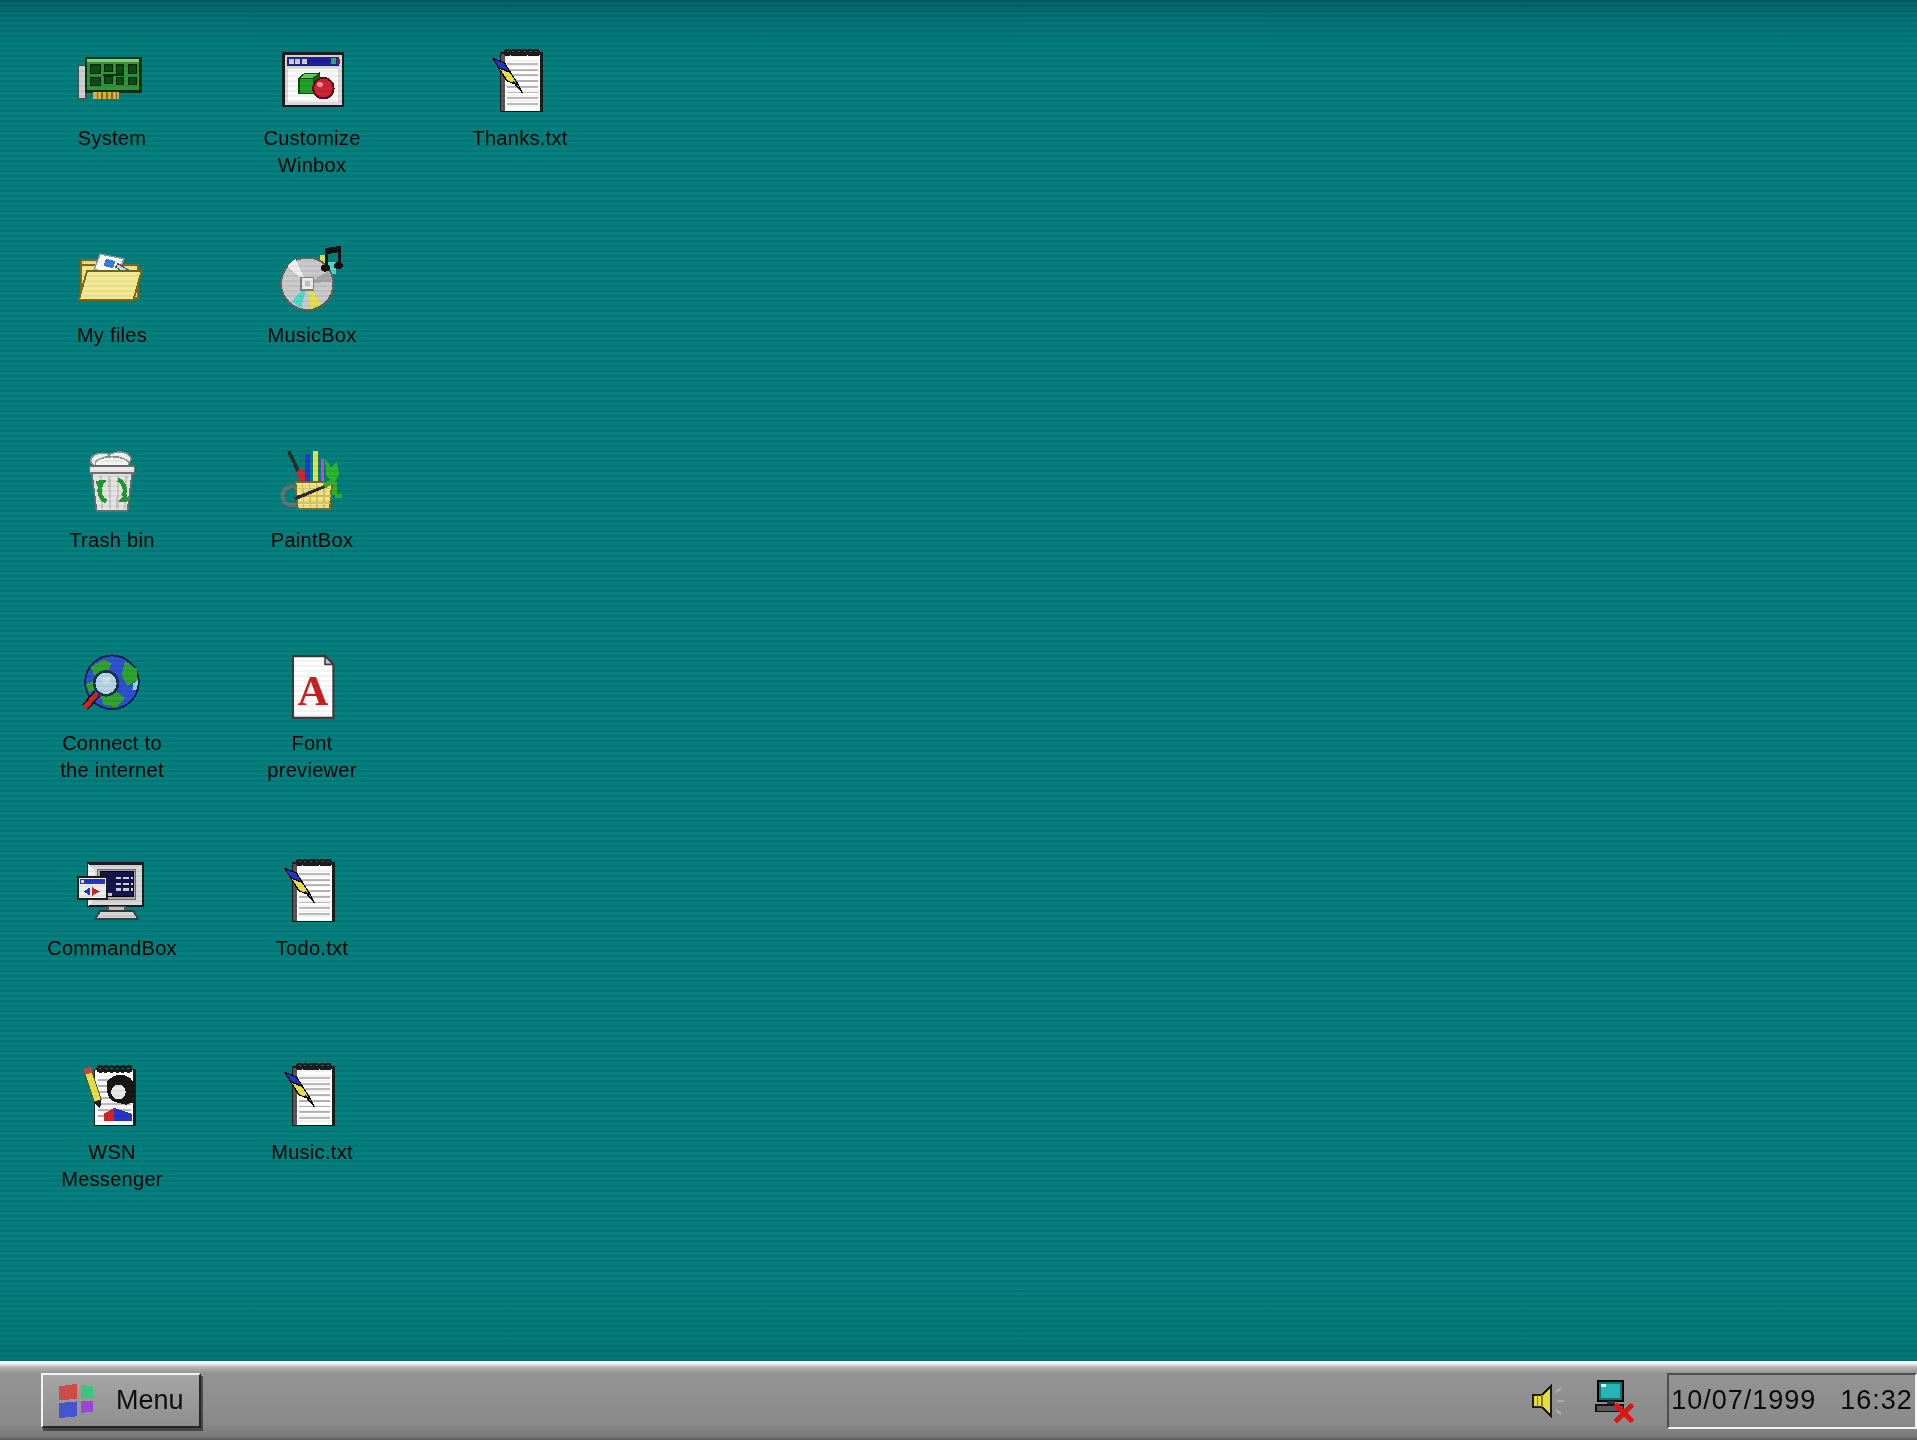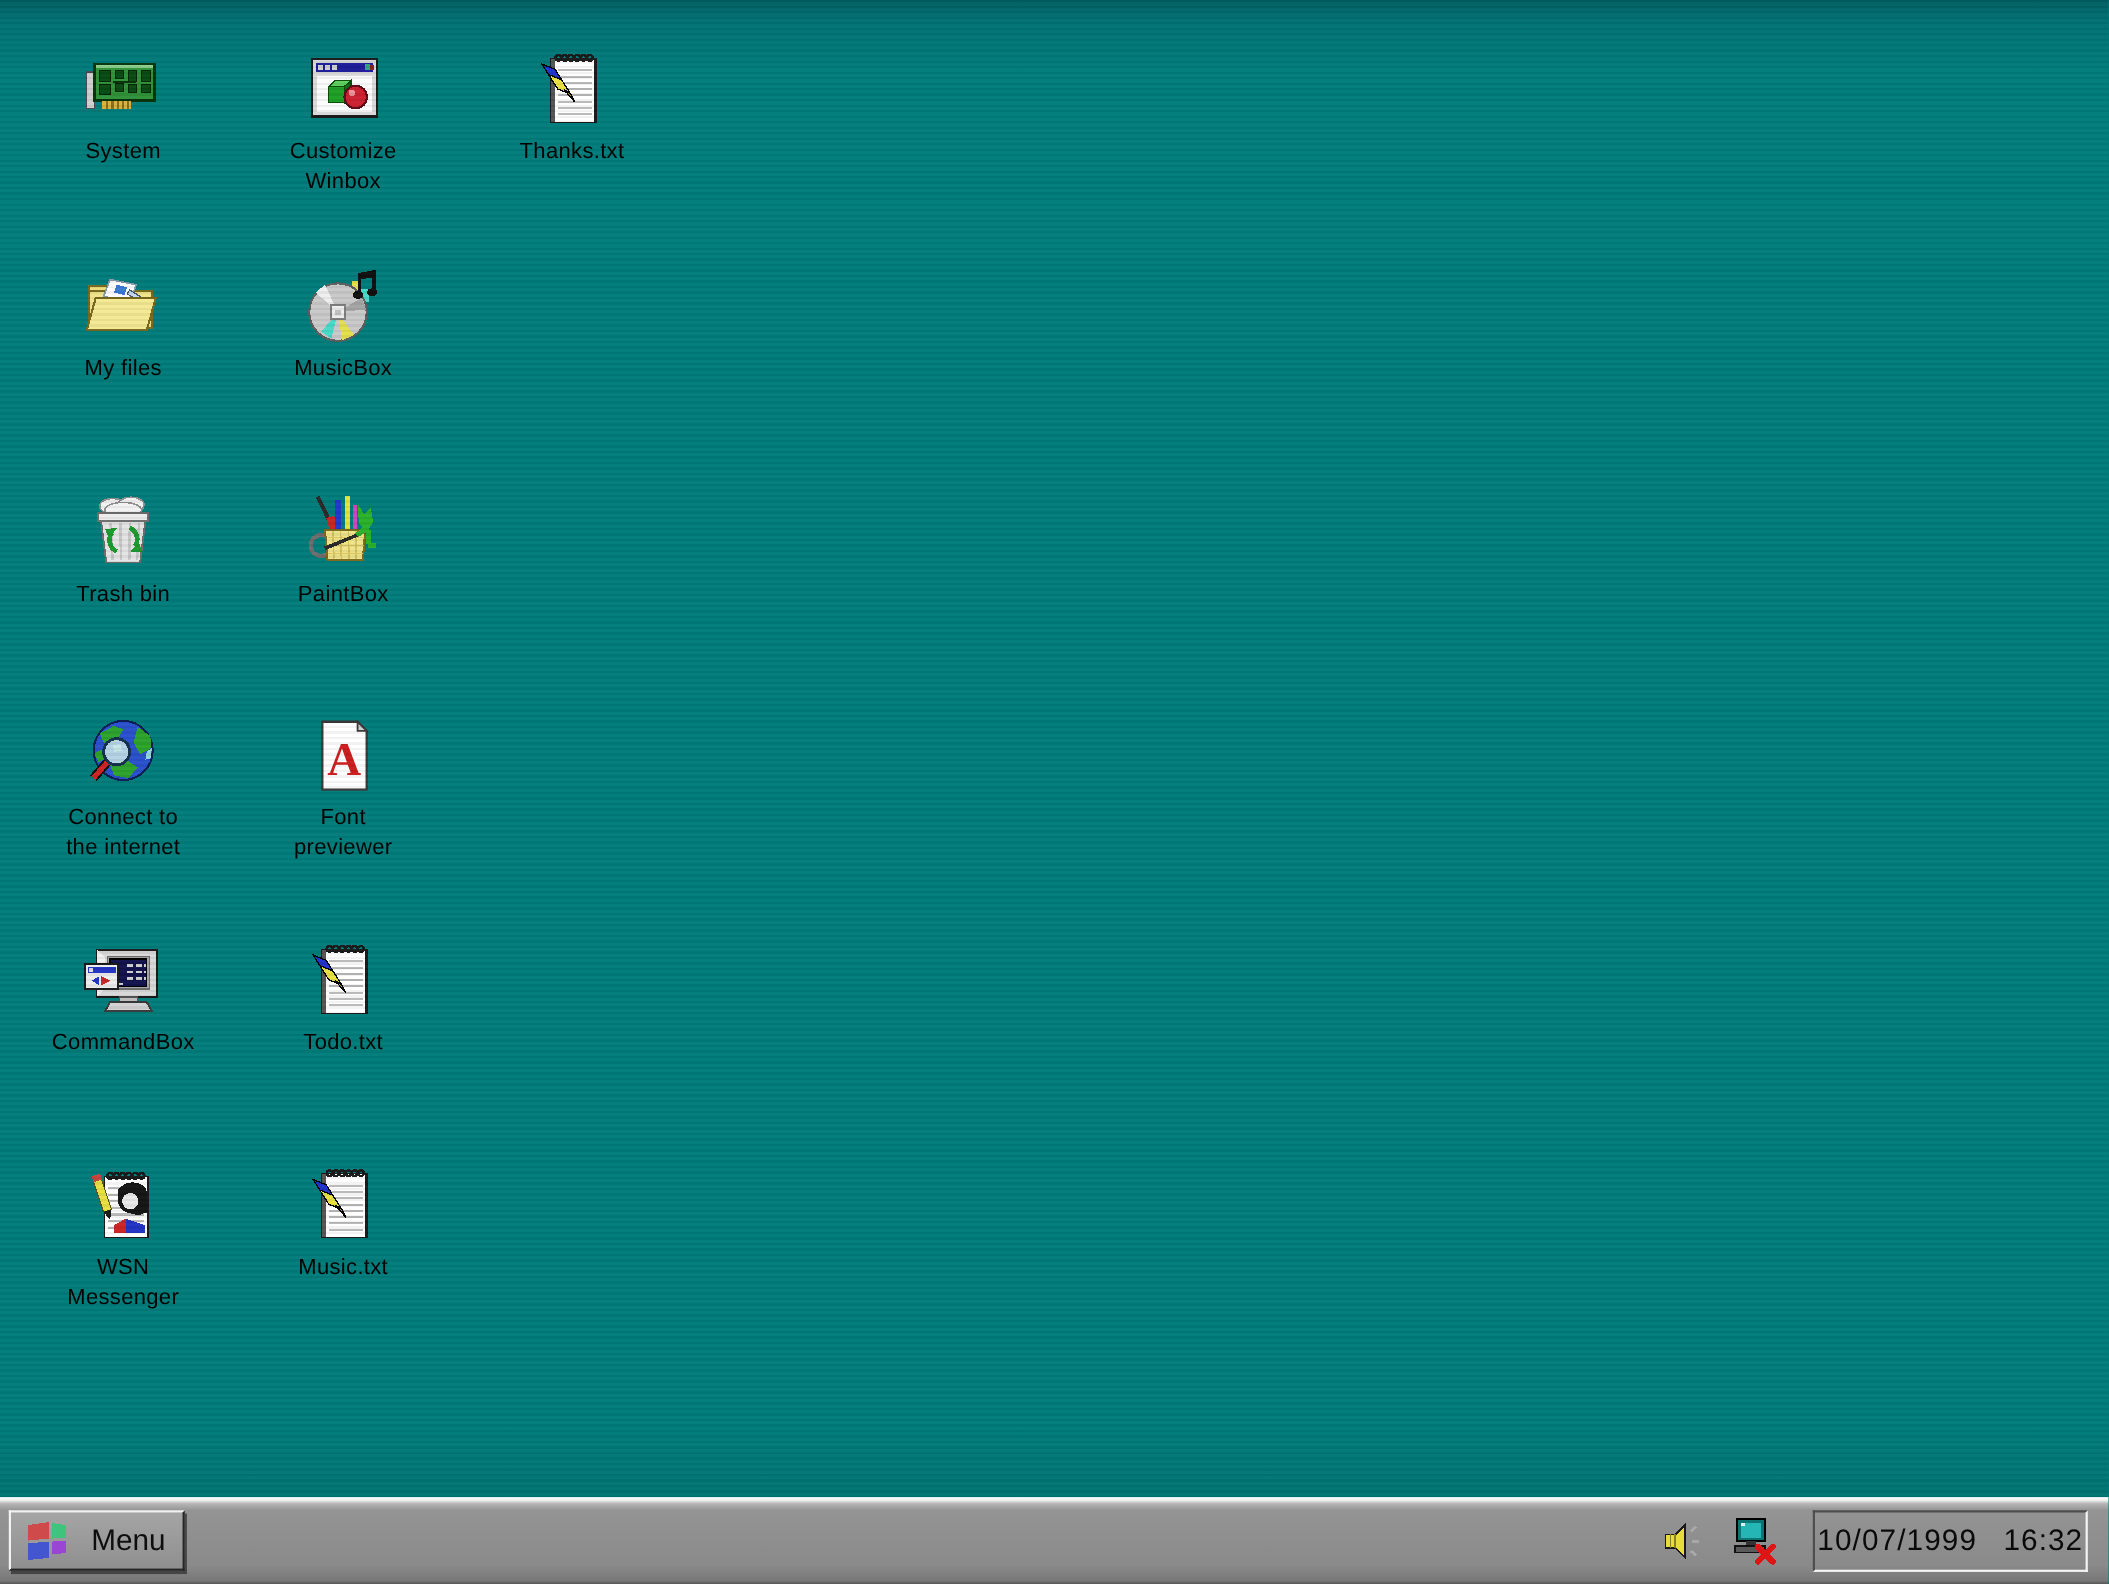--- a/index.html
+++ b/index.html
@@ -31,37 +31,37 @@
   .icon-img svg { width:76px; height:76px; image-rendering:pixelated; }
   .icon-label {
     margin-top:5px; font-size:20px; line-height:27px; color:#000;
     text-align:center; white-space:pre-line; letter-spacing:0.3px;
   }
 
   
   .taskbar {
     position:absolute; left:0; right:0; bottom:0; height:79px;
     background:linear-gradient(180deg,#ffffff 0px,#ededed 3px,#b5b5b5 6px,#949494 12px,#8a8a8a 62px,#787878 76px,#565656 79px);
-    display:flex; align-items:center; box-sizing:border-box;
+    display:flex; align-items:center; box-sizing:border-box;padding-left:33px;
   }
   .menu-button {
     margin-left:8px; width:160px; height:55px; box-sizing:border-box;
     background:linear-gradient(180deg,#a5a5a5,#8f8f8f);
     border-top:2px solid #f2f2f2; border-left:2px solid #f2f2f2;
     border-right:2px solid #262626; border-bottom:2px solid #262626;
     box-shadow:2px 3px 0 rgba(20,20,20,0.55);
     display:flex; align-items:center; gap:16px; padding-left:13px;
     font-size:27px; color:#0e0e0e; cursor:pointer;
   }
   .menu-button svg { width:44px; height:37px; image-rendering:pixelated; }
   .tb-spacer { flex:1; }
   .tray { display:flex; align-items:center; gap:18px; margin-right:30px; }
   .tray-icon { display:flex; align-items:center; }
   .clock-box {
-    margin-right:19px; width:250px; height:56px; box-sizing:border-box;
+    margin-right:0; width:250px; height:56px; box-sizing:border-box;
     border-top:2px solid #4e4e4e; border-left:2px solid #4e4e4e;
     border-bottom:2px solid #f4f4f4; border-right:2px solid #f4f4f4;
     display:flex; align-items:center; justify-content:center; gap:24px;
     font-size:27px; color:#0a0a0a; letter-spacing:1px;
   }
 </style>
 </head>
 <body>
 
 <svg width="0" height="0" style="position:absolute" aria-hidden="true">

